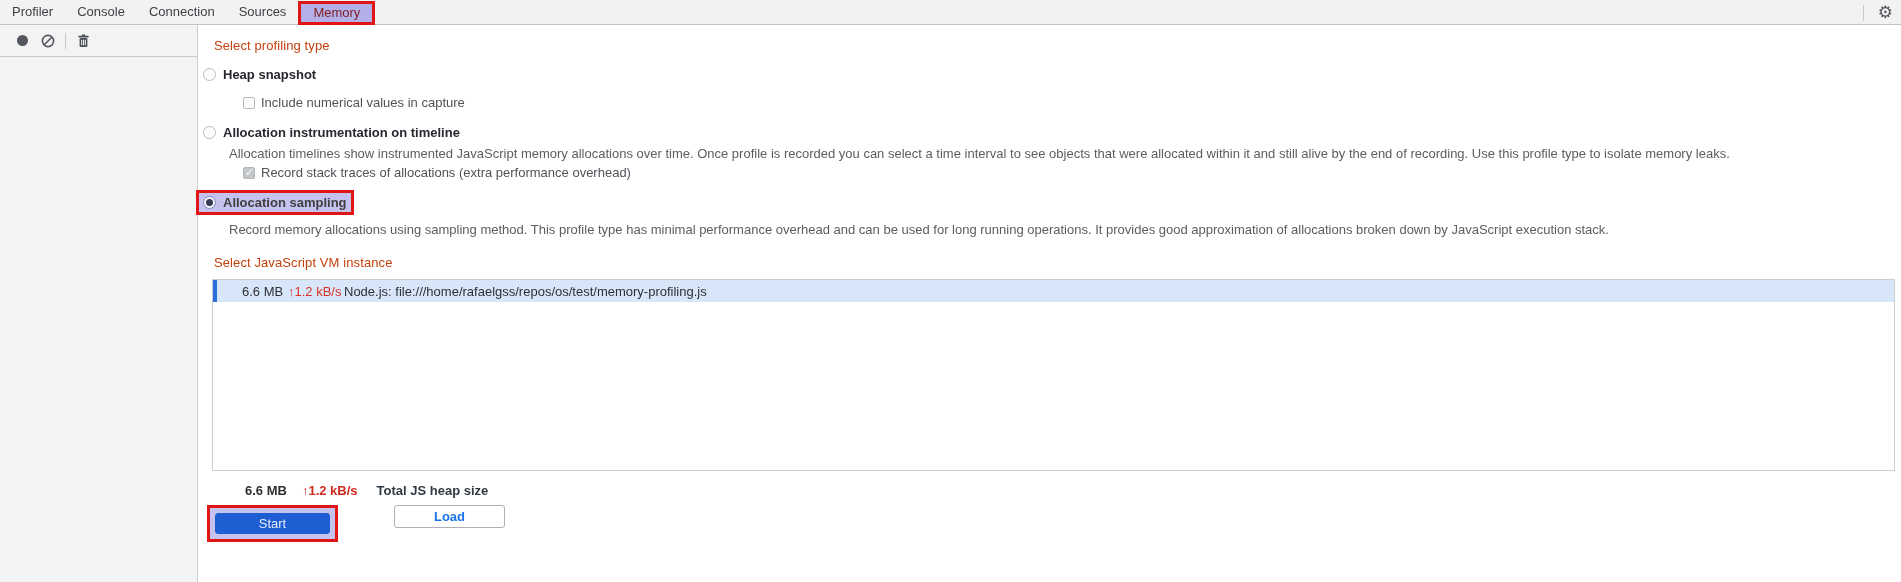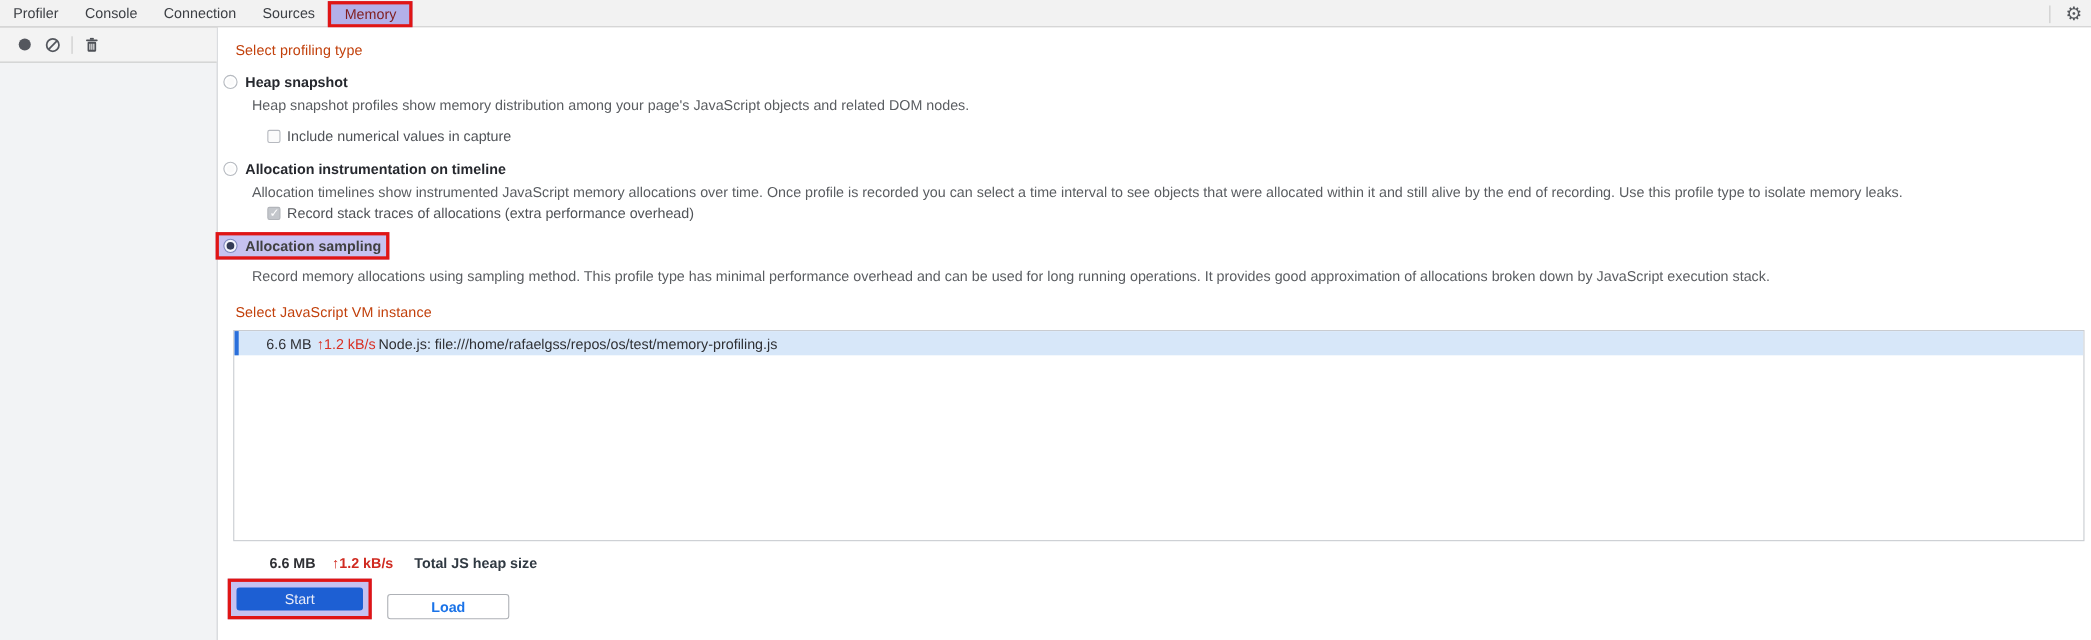--- a/index.html
+++ b/index.html
@@ -191,21 +191,22 @@
     display: flex;
     font-weight: 700;
   }
   .hs-size { color: #2f3034; }
   .hs-rate { color: #d02a20; margin-left: 15px; }
   .hs-label { color: #303942; margin-left: 19px; }
 
   .buttons-row {
     margin-top: 7px;
     display: flex;
-    align-items: flex-end;
+    align-items: flex-start;
+    gap: 42px;
   }
   .start-annotation {
     margin-left: -7px;
     border: 3px solid #e01515;
     background: #c6c2f0;
     padding: 5px 5px;
     display: inline-flex;
   }
   .btn {
     height: 21px;
@@ -278,21 +279,20 @@
 
   <div class="main">
 
     <h2 class="section h-first">Select profiling type</h2>
 
     
     <div class="option-row opt1">
       <div class="radio"></div>
       <div class="opt-label">Heap snapshot</div>
     </div>
-    <div class="description">Heap snapshot profiles show memory distribution among your page's JavaScript objects and related DOM nodes.</div>
     <div class="check-row ck1">
       <div class="checkbox"></div>
       <div>Include numerical values in capture</div>
     </div>
 
     
     <div class="option-row opt2">
       <div class="radio"></div>
       <div class="opt-label">Allocation instrumentation on timeline</div>
     </div>

